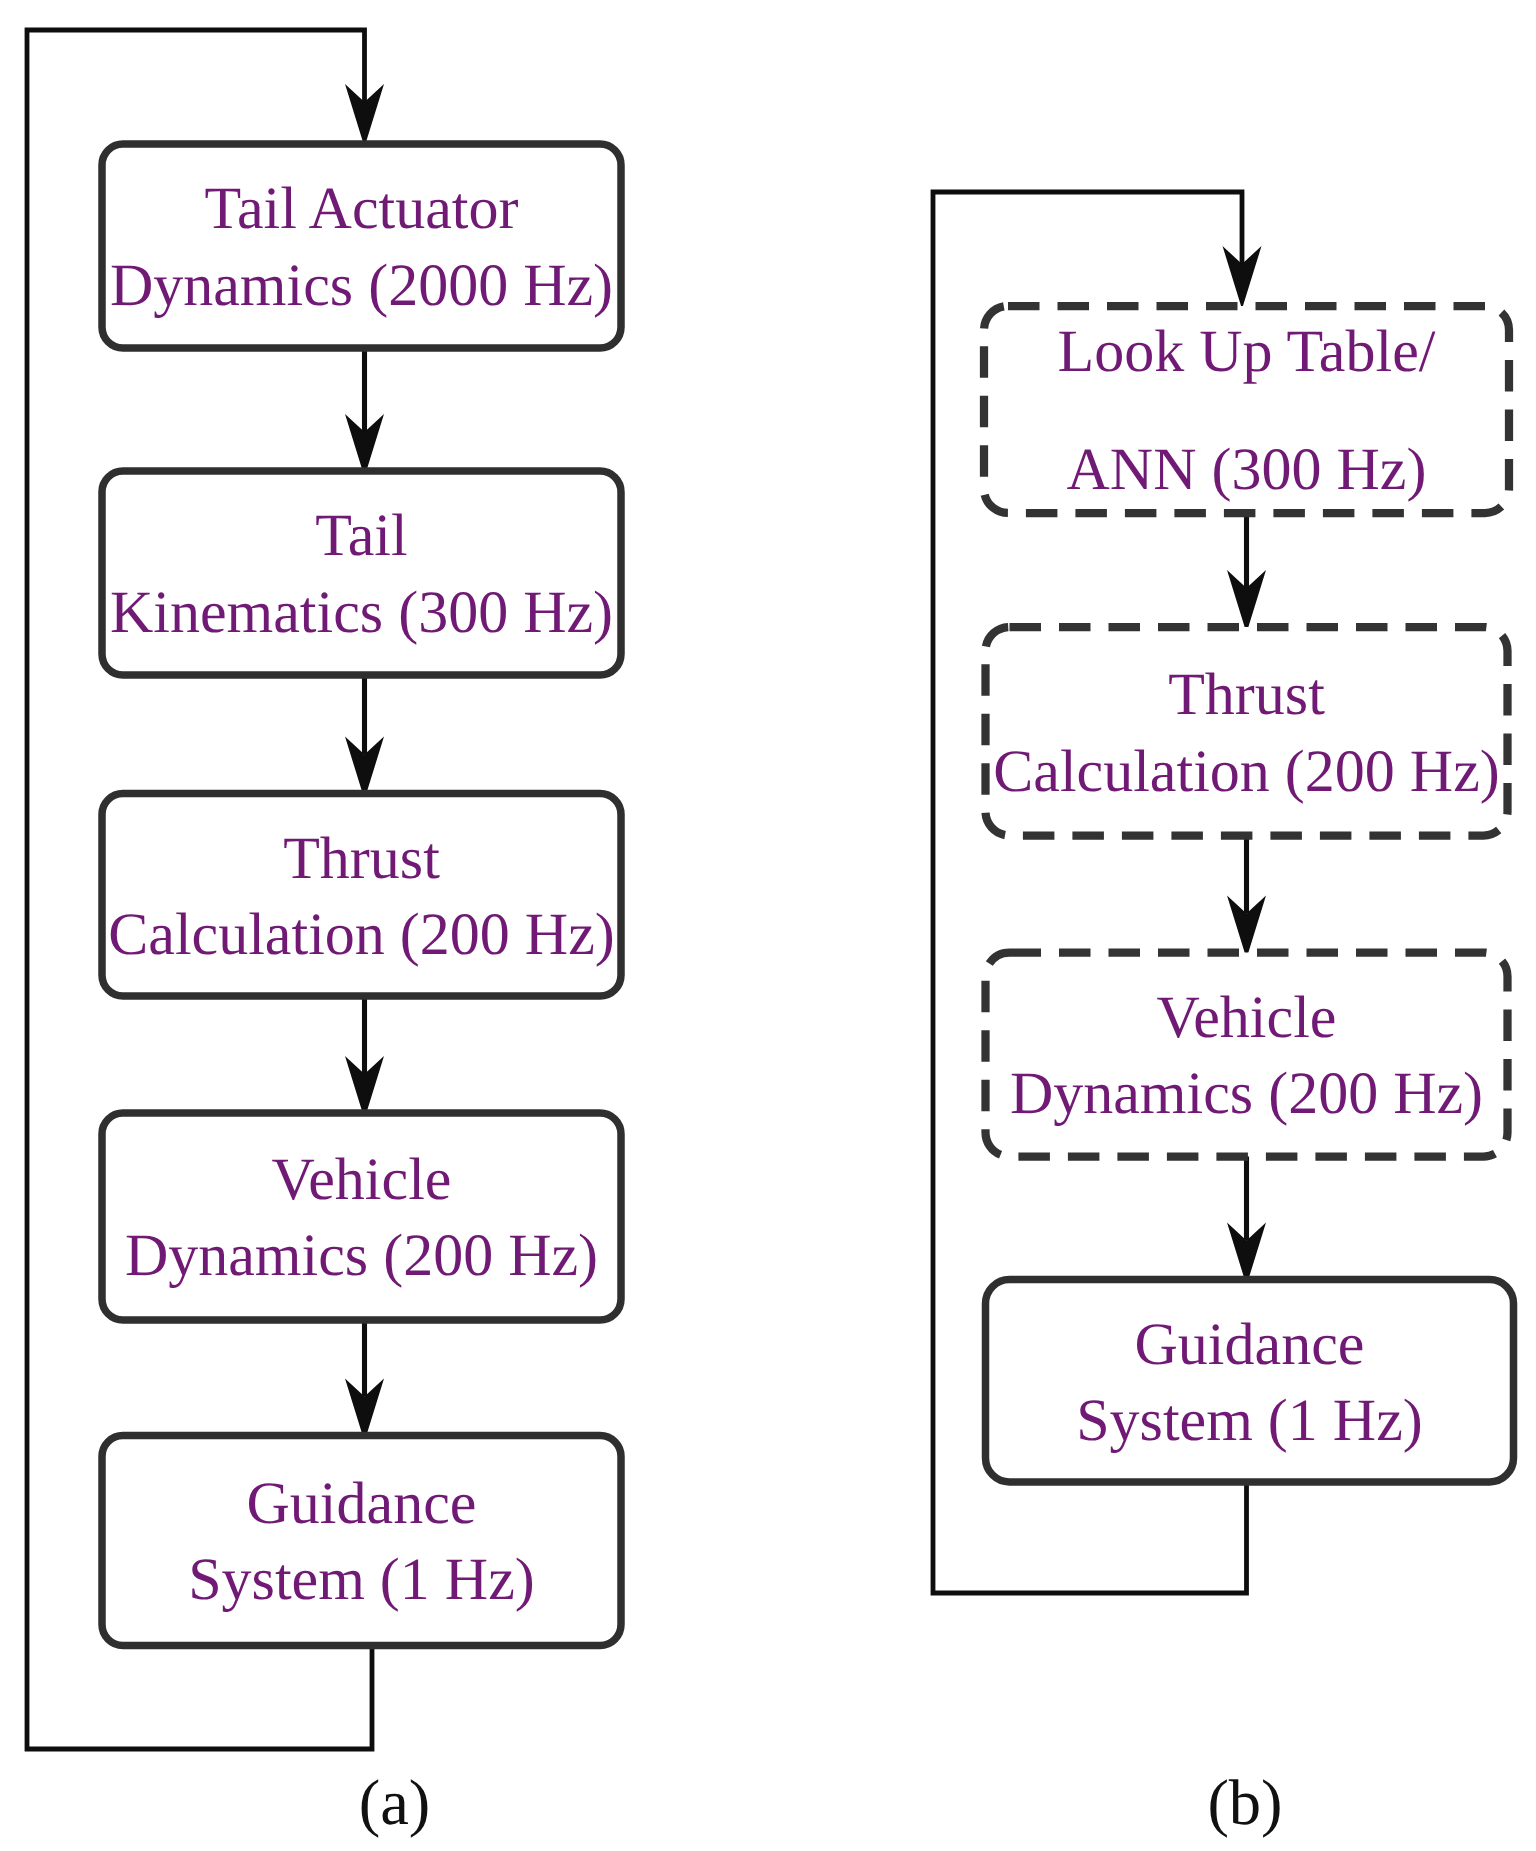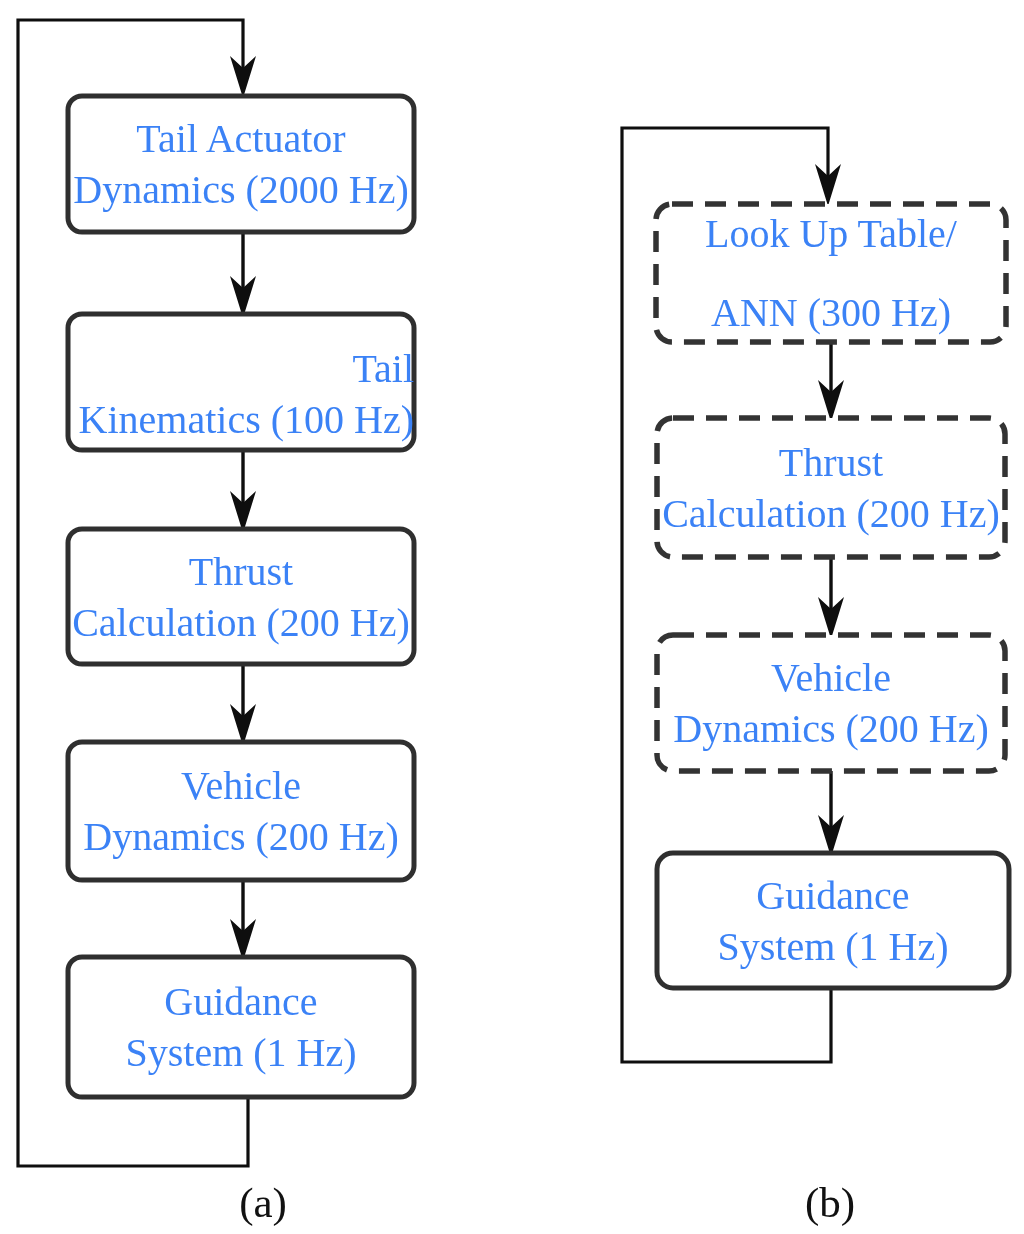--- a/index.html
+++ b/index.html
@@ -23,21 +23,21 @@
   }
   .box-label {
     position: absolute;
     display: flex;
     flex-direction: column;
     align-items: center;
     justify-content: center;
     text-align: center;
     font-size: 40px;
     line-height: 51px;
-    color: #3b82f6;
+    color: #701a75;
   }
   .box-label .bl {
     white-space: nowrap;
   }
   .panel-caption {
     position: absolute;
     width: 200px;
     text-align: center;
     font-size: 43px;
     line-height: 50px;
@@ -95,23 +95,23 @@
       <rect x="657" y="418" width="348" height="139" rx="16" fill="#ffffff" stroke="#333333" stroke-width="5.5" stroke-dasharray="21 12"></rect>
       <rect x="657" y="635" width="348" height="136" rx="16" fill="#ffffff" stroke="#333333" stroke-width="5.5" stroke-dasharray="21 12"></rect>
       <rect x="657" y="853" width="352" height="135" rx="16" fill="#ffffff" stroke="#2f2f2f" stroke-width="5"></rect>
     </g>
   </svg>
 
   <div class="box-label" style="left:68px; top:96px; width:346px; height:136px;">
     <div class="bl">Tail Actuator</div>
     <div class="bl">Dynamics (2000 Hz)</div>
   </div>
-  <div class="box-label" style="left:68px; top:326px; width:346px; height:136px;align-items:flex-end;">
+  <div class="box-label" style="left:68px; top:314px; width:346px; height:136px;">
     <div class="bl">Tail</div>
-    <div class="bl">Kinematics (100 Hz)</div>
+    <div class="bl">Kinematics (300 Hz)</div>
   </div>
   <div class="box-label" style="left:68px; top:529px; width:346px; height:135px;">
     <div class="bl">Thrust</div>
     <div class="bl">Calculation (200 Hz)</div>
   </div>
   <div class="box-label" style="left:68px; top:742px; width:346px; height:138px;">
     <div class="bl">Vehicle</div>
     <div class="bl">Dynamics (200 Hz)</div>
   </div>
   <div class="box-label" style="left:68px; top:957px; width:346px; height:140px;">

